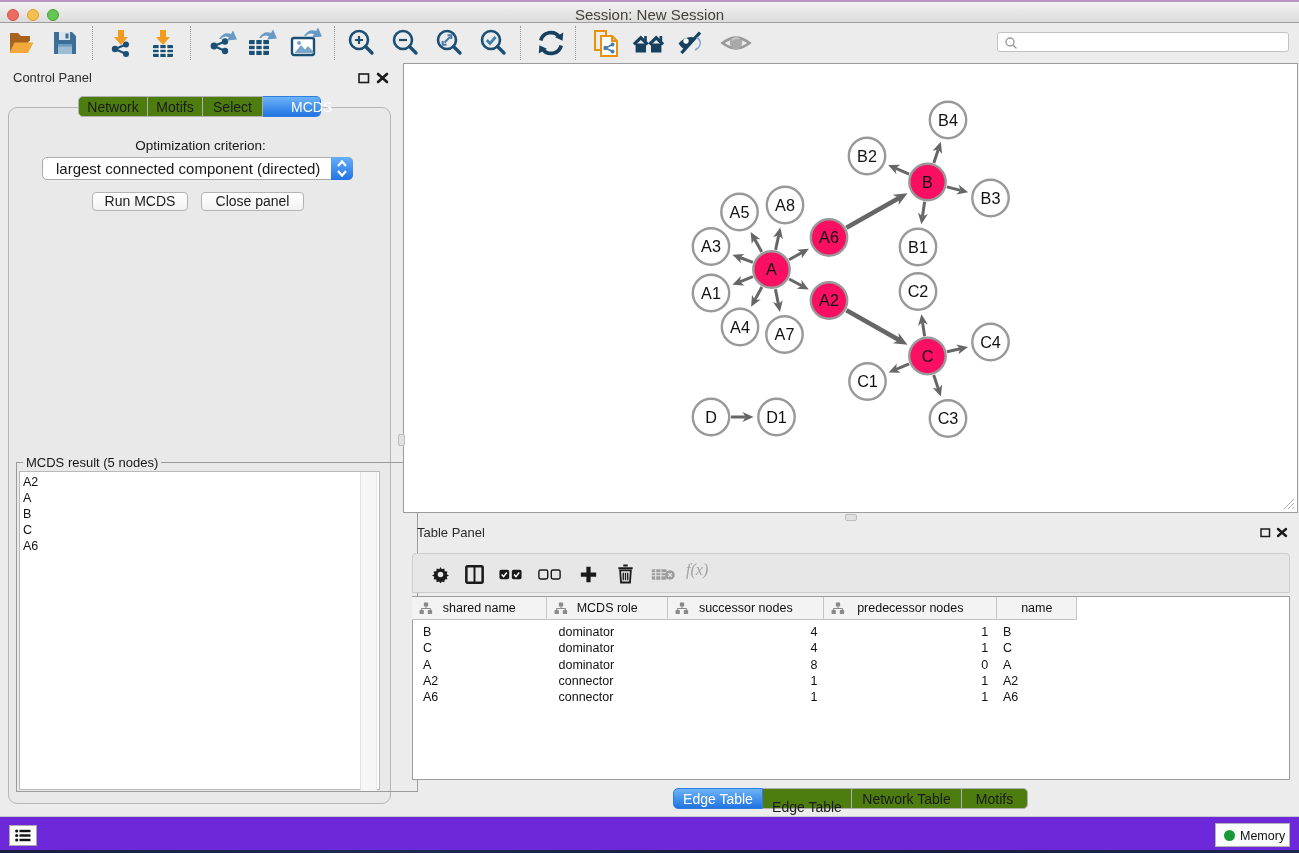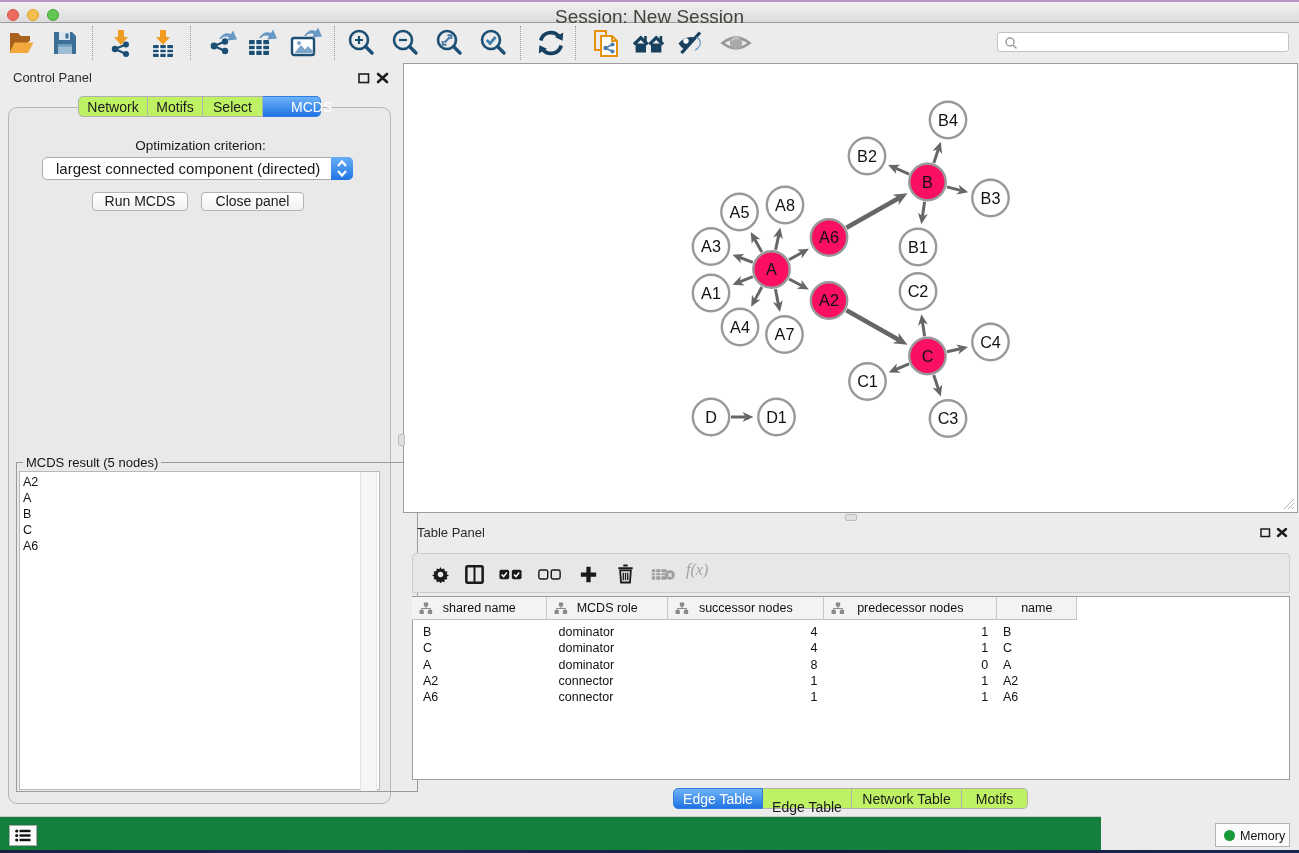--- a/index.html
+++ b/index.html
@@ -3,32 +3,32 @@
 <meta charset="utf-8">
 <style>
 html,body{margin:0;padding:0;width:1299px;height:853px;overflow:hidden;
   font-family:"Liberation Sans",sans-serif;background:#ececec;}
 *{box-sizing:border-box;}
 .abs{position:absolute;}
 #titlebar{position:absolute;left:0;top:0;width:1299px;height:23px;
   background:linear-gradient(#f2f2f2,#dcdcdc);border-bottom:1px solid #9e9e9e;
   border-top:2px solid #b992c6;}
 .tl{position:absolute;top:7px;width:12px;height:12px;border-radius:50%;}
-#titlebar .t{position:absolute;width:100%;text-align:center;top:3.5px;font-size:19px;color:#44403a;}
+#titlebar .t{position:absolute;width:100%;text-align:center;top:3.5px;font-size:15px;color:#44403a;}
 #toolbar{position:absolute;left:0;top:24px;width:1299px;height:38px;background:#ececec;}
 .sep{position:absolute;top:2px;height:34px;width:0;border-left:1px dotted #9a9a9a;}
 .ticon{position:absolute;top:3px;}
 #search{position:absolute;left:997px;top:8px;width:292px;height:20px;background:#fff;
   border:1px solid #c3c3c3;border-radius:3px;}
 #cp{position:absolute;left:0;top:62px;width:401px;height:754px;}
 #cp .hdr{position:absolute;left:13px;top:70px;font-size:13px;color:#2b2b2b;}
 #cpbox{position:absolute;left:8px;top:45px;width:383px;height:697px;background:#e9e9e9;
   border:1px solid #b6b6b6;border-radius:9px;}
 .tabs{position:absolute;display:flex;}
-.tab{height:21px;line-height:20px;font-size:14px;color:#1b1b1b;background:#bef264;
+.tab{height:21px;line-height:20px;font-size:14px;color:#1b1b1b;background:#4d7c0f;
   border:1px solid #b0b0b0;border-left:none;text-align:center;}
 .tab.first{border-left:1px solid #b0b0b0;border-radius:5px 0 0 5px;}
 .tab.last{border-radius:0 5px 5px 0;}
 .tab.sel{background:linear-gradient(#6db3f8,#2073e2);color:#fff;border-color:#2e7de2;padding-left:28px;}
 .btn{position:absolute;height:19px;background:linear-gradient(#ffffff,#f2f2f2);border:1px solid #b4b4b4;
   border-radius:4px;font-size:14px;color:#1b1b1b;text-align:center;line-height:17px;}
 #nw{position:absolute;left:403px;top:63px;width:895px;height:450px;background:#fff;
   border:1px solid #9c9c9c;}
 #nwtitle{position:absolute;left:0;top:0;width:893px;height:21px;
   background:linear-gradient(#f0f0f0,#d8d8d8);border-bottom:1px solid #a8a8a8;}
@@ -36,21 +36,21 @@
 .tl2{position:absolute;top:4.5px;width:12px;height:12px;border-radius:50%;}
 #tp{position:absolute;left:403px;top:513px;width:896px;height:303px;}
 #tp .hdr{position:absolute;left:14px;top:12px;font-size:13px;color:#2b2b2b;}
 #tptools{position:absolute;left:9px;top:40px;width:878px;height:40px;background:#e7e7e7;
   border:1px solid #cdcdcd;border-radius:4px 4px 0 0;}
 #tbl{position:absolute;left:9px;top:83px;width:878px;height:184px;background:#fff;
   border:1px solid #9d9d9d;}
 .th{position:absolute;top:0;height:23px;border-right:1px solid #c6c6c6;border-bottom:1px solid #c2c2c2;
   background:#f3f3f3;font-size:12.5px;color:#111;text-align:center;line-height:22px;}
 .td{position:absolute;font-size:12.5px;color:#111;height:16px;line-height:16px;}
-#statusbar{position:absolute;left:0;top:816px;width:1101px;height:34px;background:#15803d;
+#statusbar{position:absolute;left:0;top:816px;width:1299px;height:34px;background:#6d28d9;
   border-top:1px solid #c9c9c9;}
 #desk{position:absolute;left:0;top:850px;width:1299px;height:3px;
   background:linear-gradient(90deg,#16203f,#1d2c55 30%,#141d38 60%,#1a2750);}
 </style>
 </head>
 <body>
 <div id="titlebar">
  <div class="tl" style="left:7px;background:#ee6b60;border:1px solid #d2544a;"></div>
  <div class="tl" style="left:27px;background:#f6be50;border:1px solid #dfa023;"></div>
  <div class="tl" style="left:47px;background:#62c554;border:1px solid #46a42f;"></div>

